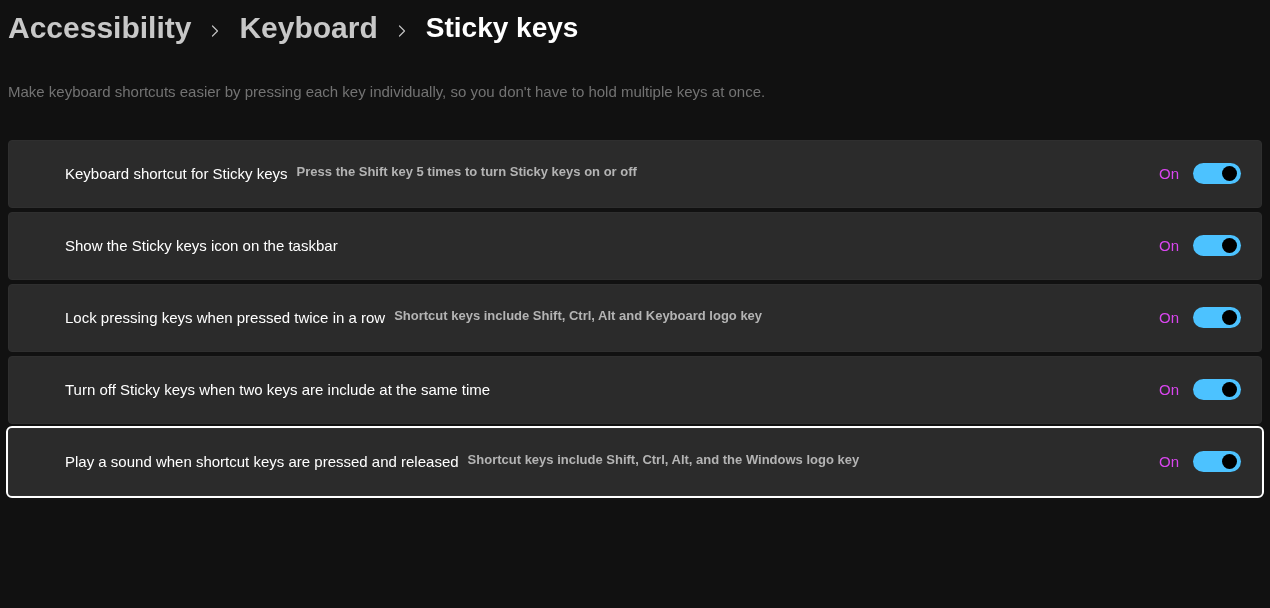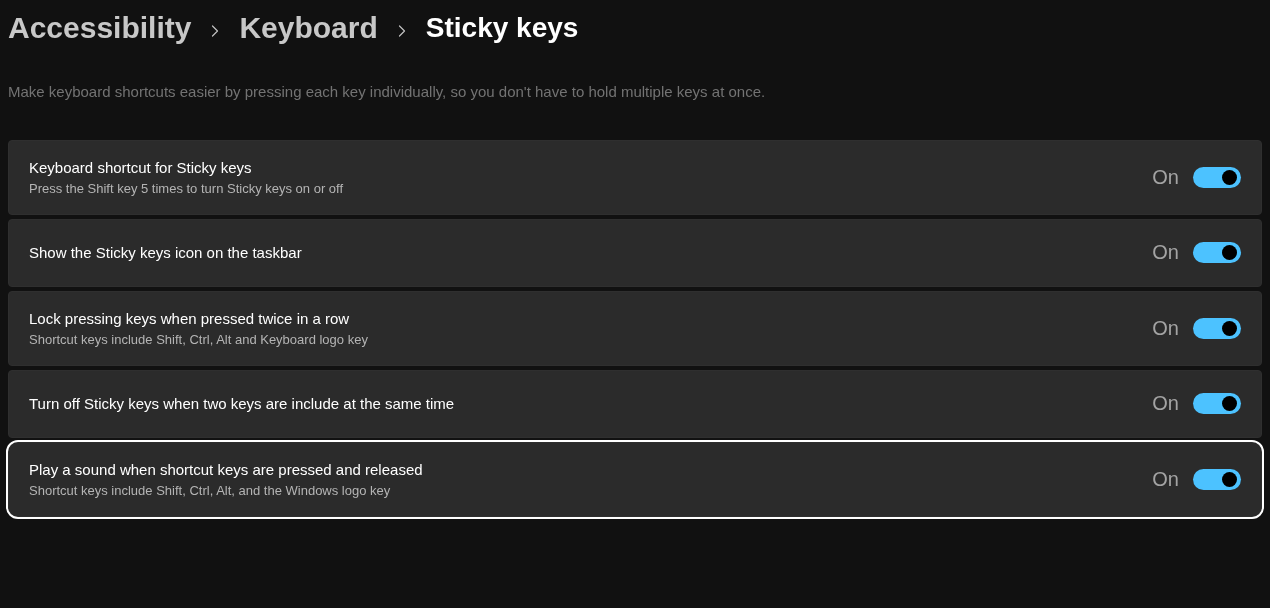--- a/index.html
+++ b/index.html
@@ -60,47 +60,48 @@
       border-radius: 4px;
       display: flex;
       align-items: center;
       justify-content: space-between;
       padding: 16px 20px 16px 20px;
       min-height: 68px;
     }
     .setting-card.focused {
       outline: 2px solid #ffffff;
       outline-offset: 0px;
-      border-radius: 10px;
+      border-radius: 4px;
     }
     .setting-text {
       display: flex;
-      flex-direction: column;
-      gap: 2px;
+      flex-direction: row;
+      gap: 9px;
+      margin-left: 36px;
     }
     .setting-title {
       font-size: 15px;
       color: #ffffff;
       font-weight: 400;
       line-height: 1.4;
     }
     .setting-subtitle {
       font-size: 13px;
       color: #b4b4b4;
-      font-weight: 400;
+      font-weight: 700;
       line-height: 1.4;
     }
     .setting-control {
       display: flex;
       align-items: center;
       gap: 14px;
     }
     .toggle-label {
-      font-size: 20px;
-      color: #a3a3a3;
+      font-size: 15px;
+      color: #d946ef;
       margin-left: 48px;
     }
     .toggle {
       width: 48px;
       height: 21px;
       background-color: #4cc2ff;
       border-radius: 11px;
       position: relative;
       cursor: pointer;
     }

